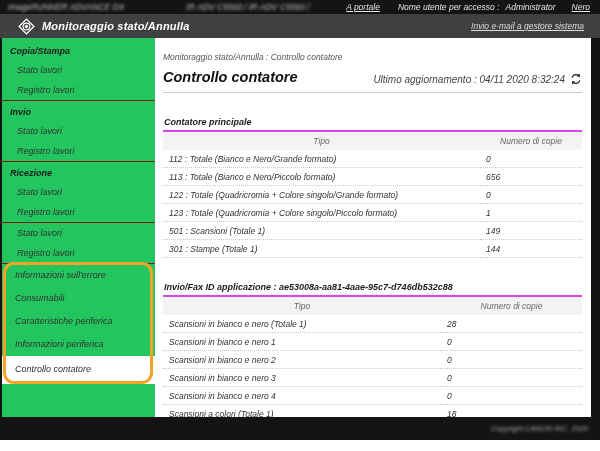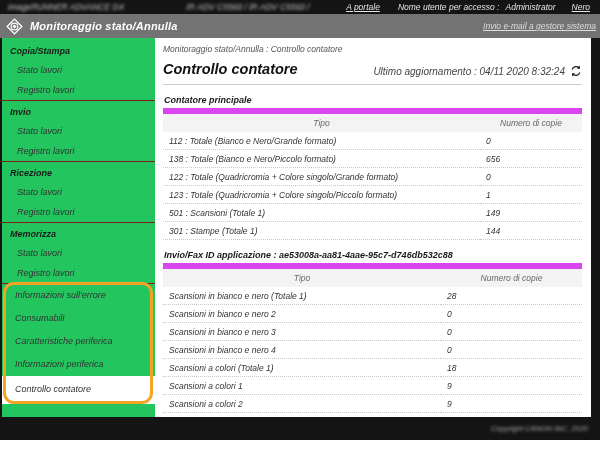--- a/index.html
+++ b/index.html
@@ -10,21 +10,21 @@
   .topbar { height:14px; background:#141414; color:#e6e6e6; font-size:8.5px;
             display:flex; align-items:center; padding:0 10px 0 8px; }
   .blurred { filter:blur(1.4px); opacity:.8; white-space:nowrap; }
   .topbar .model { margin-left:62px; }
   .topbar .spacer { flex:1; }
   .topbar a, .link { color:#e6e6e6; text-decoration:underline; cursor:pointer; }
   .topbar .userlabel { margin:0 6px 0 18px; }
   .topbar .username { margin-right:16px; }
 
   
-  .appbar { height:24px; background:#737373; color:#fff; display:flex; align-items:center; padding:0 4px; }
+  .appbar { height:24px; background:#404040; color:#fff; display:flex; align-items:center; padding:0 16px; }
   .appbar .logo { width:17px; height:17px; margin:0 7px 0 2px; flex:none; }
   .appbar .apptitle { font-size:11px; font-weight:bold; letter-spacing:.2px; }
   .appbar .spacer { flex:1; }
   .appbar .maillink { font-size:8.5px; color:#ddd; text-decoration:underline; cursor:pointer; }
 
   
   .content-row { display:flex; height:379px; }
   .left-edge { width:2px; background:#141414; flex:none; }
   .right-edge { width:9px; background:#141414; flex:none; }
 
@@ -33,30 +33,30 @@
   .side-header { font-weight:bold; color:#1a1a1a; padding:6px 0 4px 8px; }
   .bordered { border-top:1px solid #7f1d1d; }
   .side-item { padding:5px 0 5px 15px; cursor:pointer; }
   .side-extra { position:relative; }
   .side-extra .side-item { padding:6px 0 7px 13px; }
   .side-extra .side-item.selected { background:#fff; padding:8px 0 10px 13px; }
   .callout { position:absolute; left:1px; right:2px; top:-2px; bottom:0px;
              border:3px solid #f5a324; border-radius:11px; pointer-events:none; }
 
   
-  .main { flex:1; background:#fff; padding:6px 9px 0 8px; overflow:hidden; }
+  .main { flex:1; background:#fff; padding:14px 9px 0 8px; overflow:hidden; }
   .breadcrumb { font-size:8.5px; color:#555; margin-bottom:7px; }
   .title-row { display:flex; align-items:flex-end; border-bottom:1px solid #ccc; padding-bottom:7px; }
   .page-title { font-size:14.5px; font-weight:bold; color:#111; }
   .title-row .spacer { flex:1; }
   .update-text { font-size:10px; color:#444; margin-right:5px; }
   .refresh-btn { cursor:pointer; display:inline-block; line-height:0; }
 
-  .sec-heading { font-size:9px; font-weight:bold; color:#1a1a1a; margin-top:10px;
-                 padding:0 0 3px 1px; border-bottom:6px solid #d946ef; }
+  .sec-heading { font-size:9px; font-weight:bold; color:#1a1a1a; margin-top:24px;
+                 padding:0 0 3px 1px; border-bottom:2px solid #d946ef; }
   table { width:100%; border-collapse:collapse; font-size:8.5px; table-layout:fixed; }
   thead th { background:#f3f3f3; color:#666; font-weight:normal; text-align:center; padding:4px 6px; }
   tbody td { color:#333; padding:3.5px 6px; border-bottom:1px dotted #c9c9c9; }
   .t1 .col-tipo { width:317px; }
   .t2 .col-tipo { width:278px; }
 
   
   .footer { height:23px; background:#141414; display:flex; align-items:center; justify-content:flex-end;
             padding-right:12px; color:#c9c9c9; font-size:7.5px; }
   .bottom-strip { height:11px; background:#ffffff; }
@@ -100,21 +100,20 @@
         <div class="side-header">Invio</div>
         <div class="side-item">Stato lavori</div>
         <div class="side-item">Registro lavori</div>
       </div>
       <div class="side-section bordered">
         <div class="side-header">Ricezione</div>
         <div class="side-item">Stato lavori</div>
         <div class="side-item">Registro lavori</div>
       </div>
       <div class="side-section bordered">
-        <div class="side-header">Memorizza</div>
         <div class="side-item">Stato lavori</div>
         <div class="side-item">Registro lavori</div>
       </div>
       <div class="side-extra bordered">
         <div class="side-item">Informazioni sull'errore</div>
         <div class="side-item">Consumabili</div>
         <div class="side-item">Caratteristiche periferica</div>
         <div class="side-item">Informazioni periferica</div>
         <div class="side-item selected">Controllo contatore</div>
         <div class="callout"></div>
@@ -145,21 +144,21 @@
             <th class="col-tipo">Tipo</th>
             <th>Numero di copie</th>
           </tr>
         </thead>
         <tbody>
           <tr>
               <td>112 : Totale (Bianco e Nero/Grande formato)</td>
               <td>0</td>
             </tr>
           <tr>
-              <td>138 : Totale (Bianco e Nero/Piccolo formato)</td>
+              <td>113 : Totale (Bianco e Nero/Piccolo formato)</td>
               <td>656</td>
             </tr>
           <tr>
               <td>122 : Totale (Quadricromia + Colore singolo/Grande formato)</td>
               <td>0</td>
             </tr>
           <tr>
               <td>123 : Totale (Quadricromia + Colore singolo/Piccolo formato)</td>
               <td>1</td>
             </tr>
@@ -181,20 +180,24 @@
             <th class="col-tipo">Tipo</th>
             <th>Numero di copie</th>
           </tr>
         </thead>
         <tbody>
           <tr>
               <td>Scansioni in bianco e nero (Totale 1)</td>
               <td>28</td>
             </tr>
           <tr>
+              <td>Scansioni in bianco e nero 1</td>
+              <td>0</td>
+            </tr>
+          <tr>
               <td>Scansioni in bianco e nero 2</td>
               <td>0</td>
             </tr>
           <tr>
               <td>Scansioni in bianco e nero 3</td>
               <td>0</td>
             </tr>
           <tr>
               <td>Scansioni in bianco e nero 4</td>
               <td>0</td>

